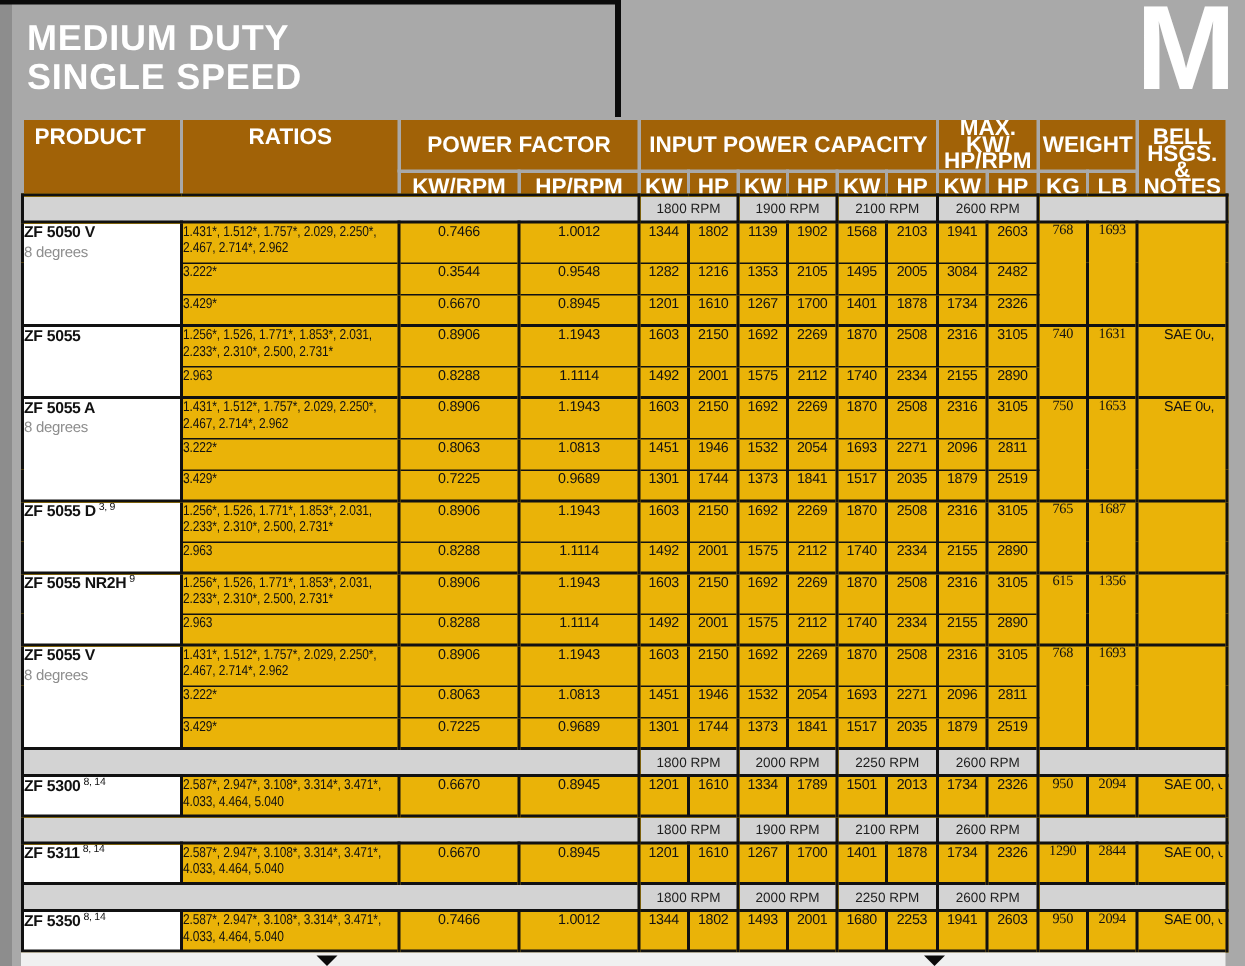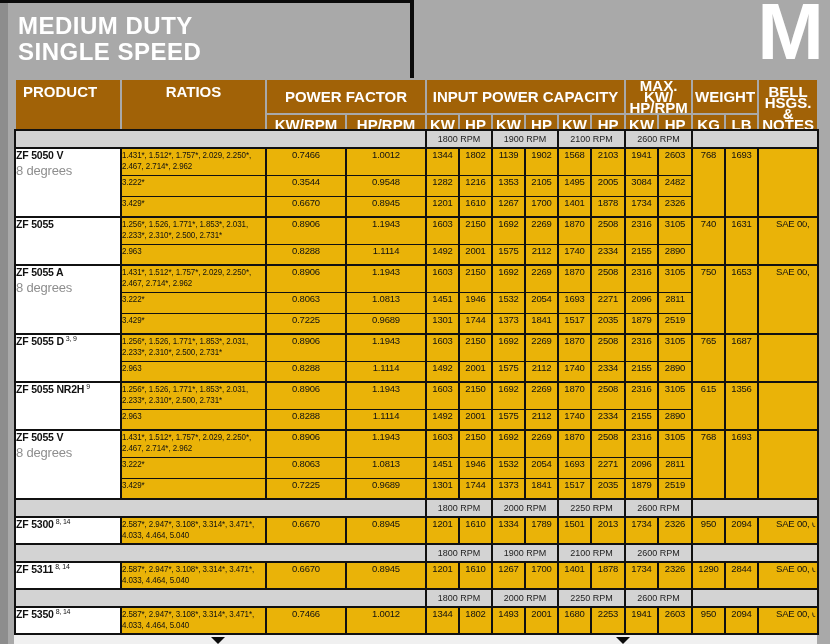--- a/index.html
+++ b/index.html
@@ -41,28 +41,28 @@
   #tbl tr.tall{height:27px;}
   #tbl tr.single{height:21px;}
   #tbl tr.band-row{height:18px;}
   #tbl tr.band-row td{
     background:#d3d3d3;border-top-width:2px;border-bottom-width:2px;
     font-size:9px;text-align:center;color:#1d1d1d;letter-spacing:0;
   }
   td.product-cell{vertical-align:top;text-align:left;padding:4px 3px 0 7px;background:#fff;}
   .prod-name{font-weight:bold;font-size:10.5px;letter-spacing:-.2px;}
   sup.prod-sup{font-size:7px;margin-left:2px;}
-  .prod-sub{color:#8e8e8e;font-size:13px;margin-top:2px;}
+  .prod-sub{color:#8e8e8e;font-size:10px;margin-top:2px;}
   td.ratio-cell{text-align:left;vertical-align:top;padding:2px 0 0 7px;}
   .cond{
     display:inline-block;font-size:9.5px;line-height:11px;letter-spacing:-.1px;
     transform:scaleX(.84);transform-origin:0 0;width:119%;white-space:normal;
   }
   td.pf-cell,td.val-cell{text-align:center;vertical-align:top;padding-top:4px;}
-  td.wt-cell{text-align:center;vertical-align:top;padding-top:8px;}
+  td.wt-cell{text-align:center;vertical-align:top;padding-top:8px;font-family:Liberation Serif, serif;}
   td.notes-cell{text-align:right;vertical-align:top;padding:9px 0 0 5px;font-size:7.5px;letter-spacing:0;border-radius:23px;}
   .bottom-strip{position:absolute;left:14px;top:635px;width:803px;height:9px;background:#f0f0f0;}
   .down-arrow{
     position:absolute;top:637px;width:0;height:0;
     border-left:7px solid transparent;border-right:7px solid transparent;border-top:7px solid #0b0b0b;
   }
   #arrow1{left:211px;} #arrow2{left:616px;}
 </style>
 </head>
 <body>

